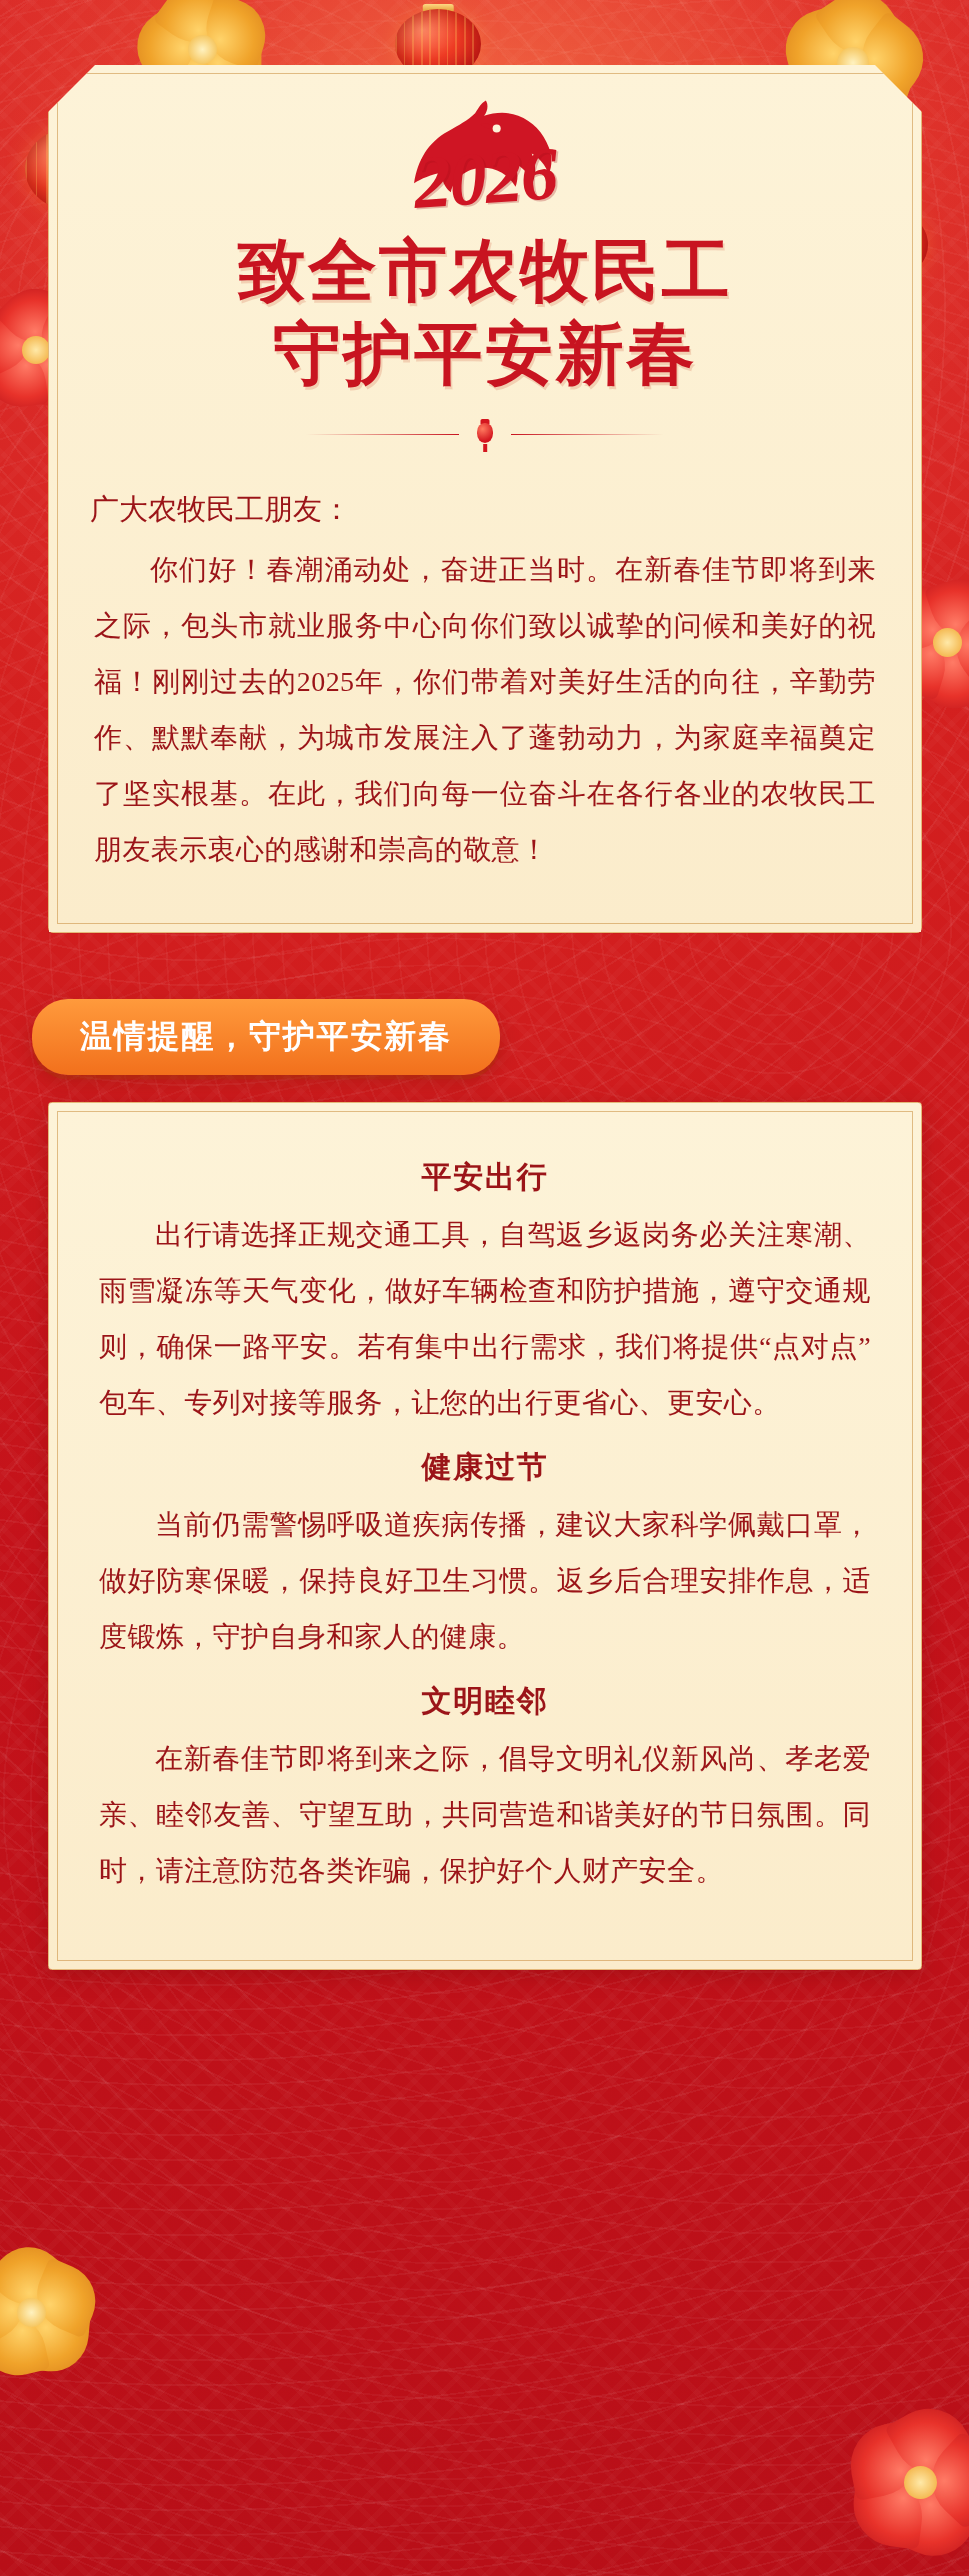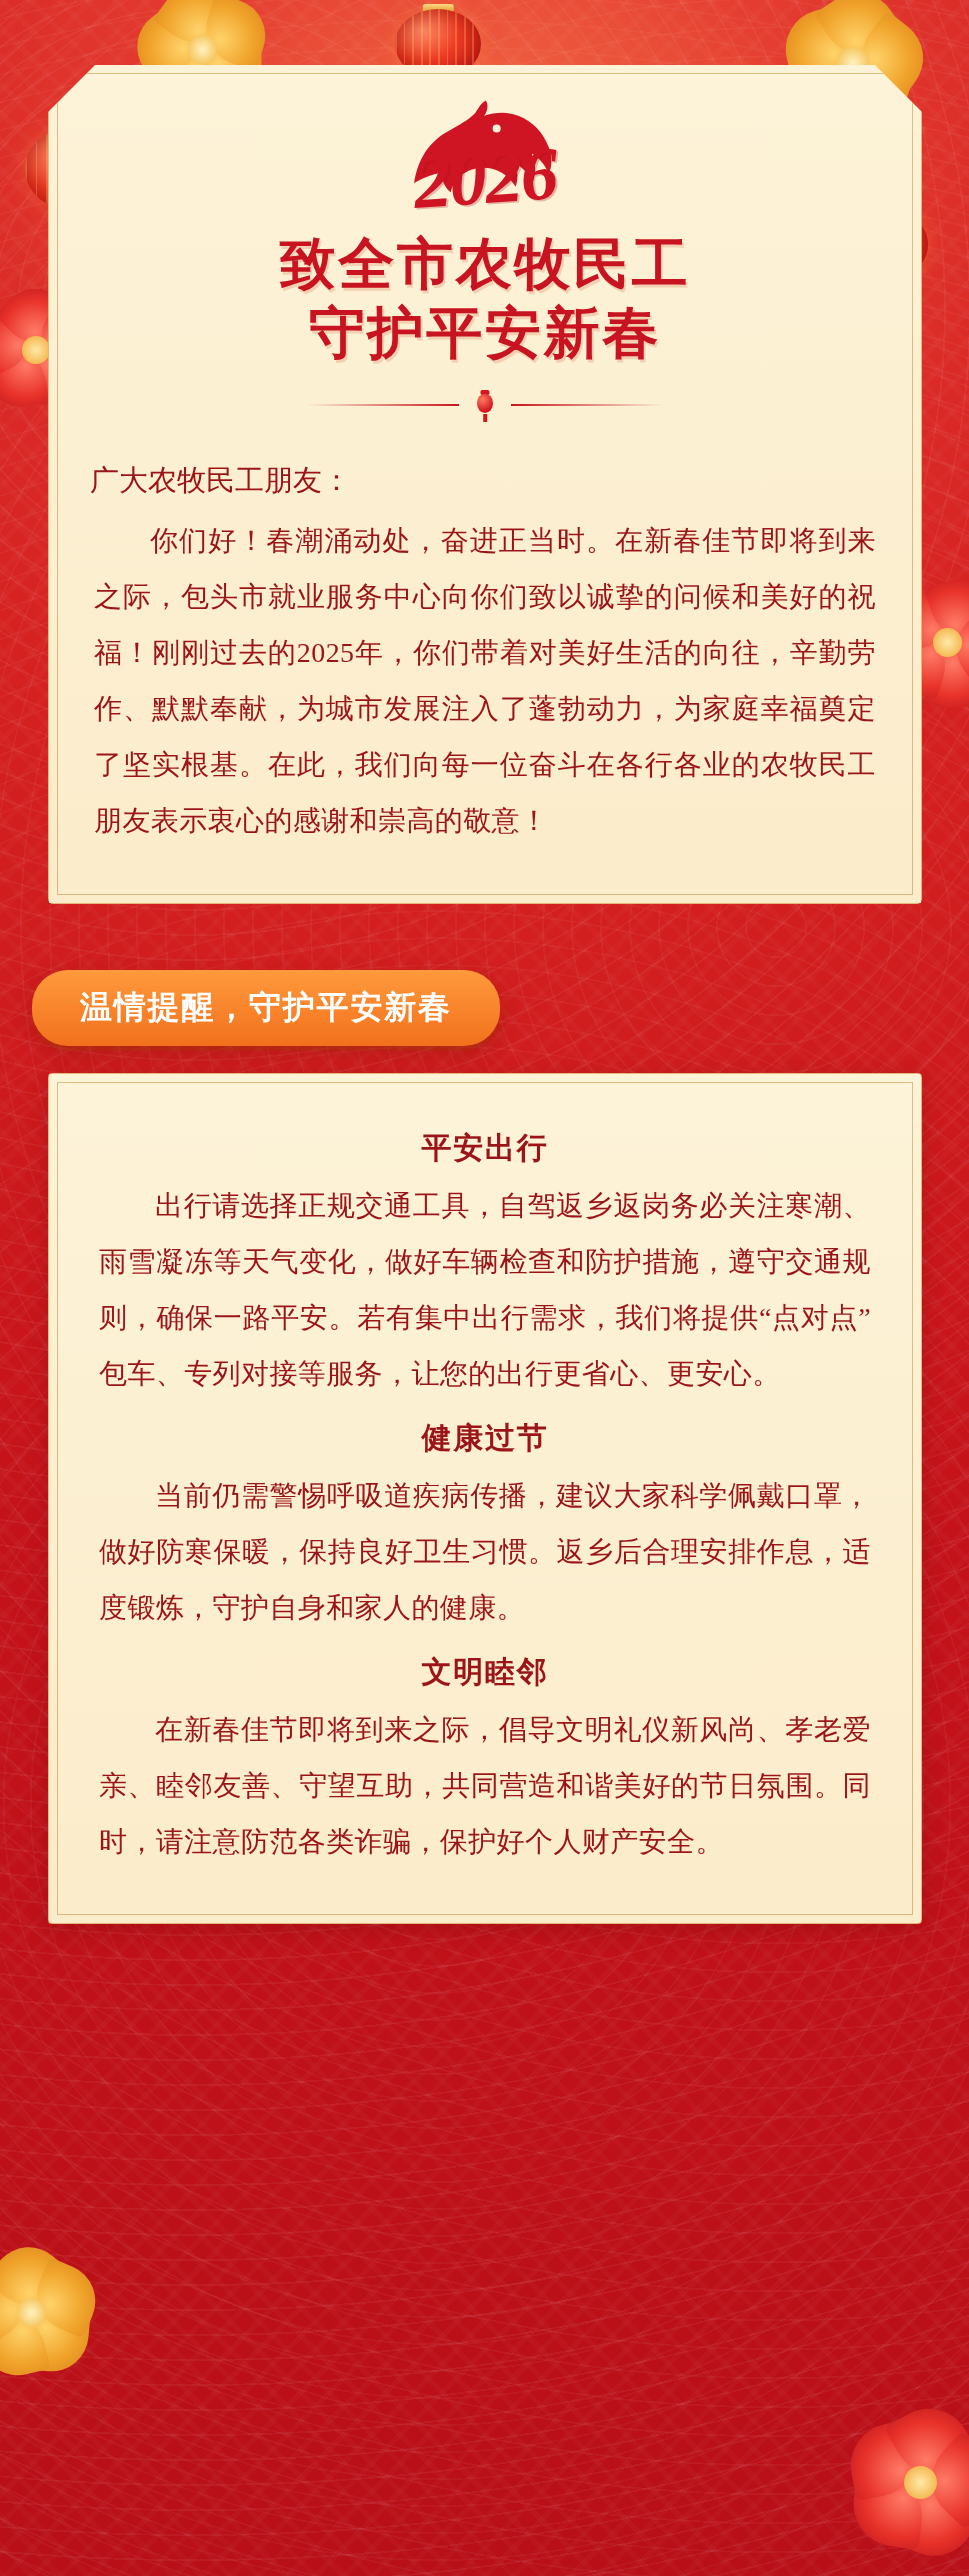--- a/index.html
+++ b/index.html
@@ -201,21 +201,21 @@
     font-style: italic;
     letter-spacing: -1.8px;
     color: #cf1524;
     text-shadow: 1.8px 1.8px 0 rgba(160,10,20,.25);
   }
 
   .letter-title {
     text-align: center;
     color: #c81420;
     font-weight: 700;
-    font-size: 56px;
+    font-size: 68px;
     line-height: 1.22;
     letter-spacing: 2.7px;
     text-shadow: 1.8px 2.7px 0 rgba(200,60,30,.18);
     margin: 5.4px 0 23px;
   }
   .divider {
     display: flex;
     align-items: center;
     justify-content: center;
     gap: 12.6px;
@@ -276,21 +276,21 @@
     letter-spacing: 1.8px;
     padding: 16px 48px;
     border-radius: 36px;
     box-shadow: 0 4.5px 0 rgba(170,60,10,.35), 0 7.2px 20px rgba(120,20,0,.3);
     white-space: nowrap;
   }
 
   
   .tips-card {
     margin: 0 16px;
-    padding: 38px 41px 44px;
+    padding: 38px 41px 61px;
     border-radius: 3.6px;
   }
   .tip-heading {
     text-align: center;
     color: #9b1418;
     font-weight: 700;
     font-size: 30px;
     letter-spacing: 1.8px;
     margin: 16px 0 5.4px;
   }

